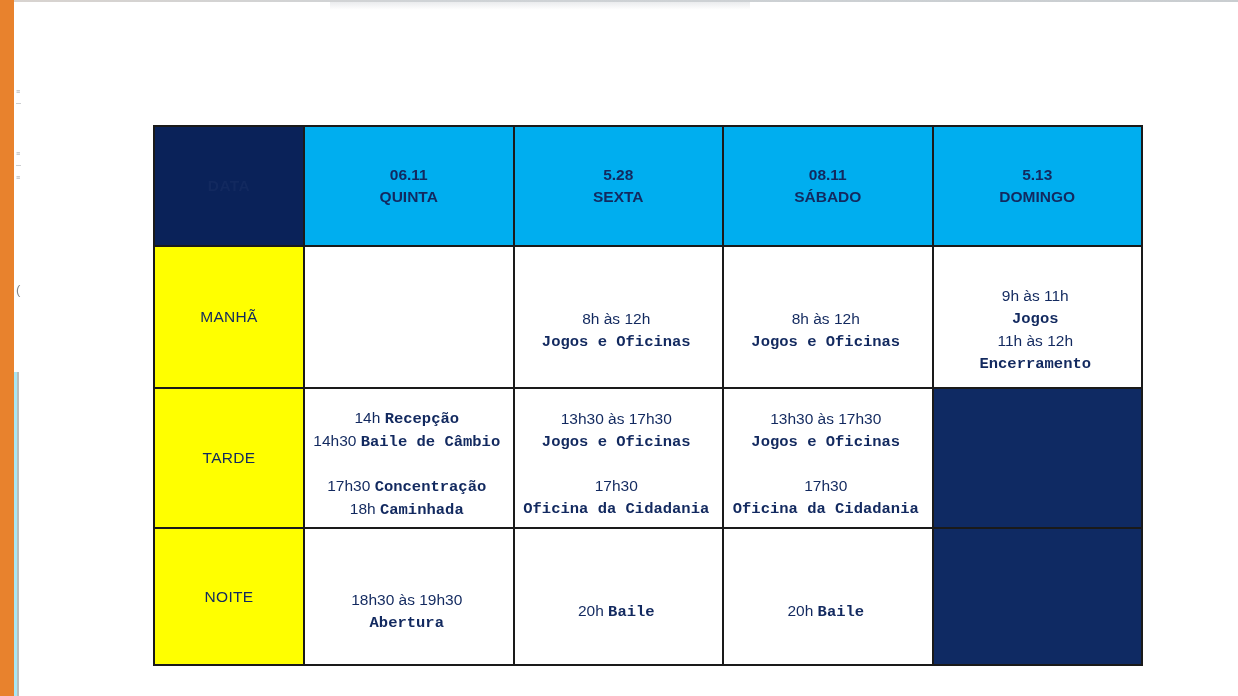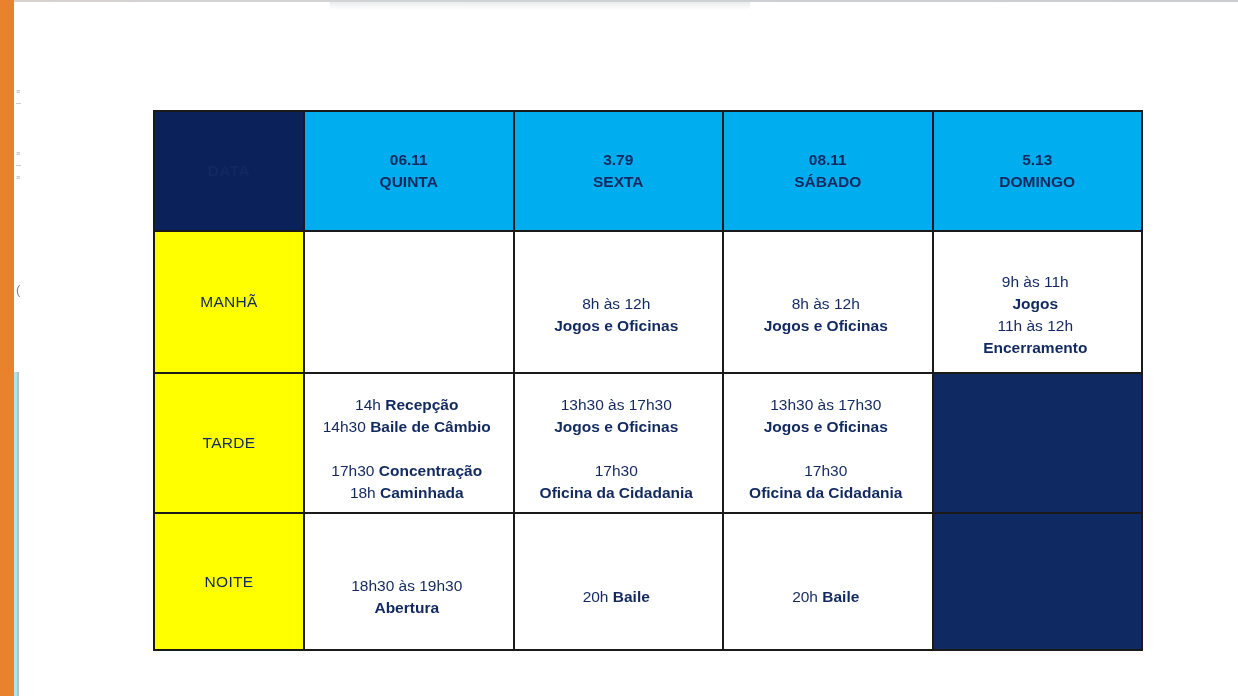--- a/index.html
+++ b/index.html
@@ -72,21 +72,21 @@
     font-size: 35px;
     font-weight: bold;
     color: #0f2864;
     letter-spacing: 0.6px;
   }
 
   
   #schedule-table {
     position: absolute;
     left: 153px;
-    top: 110px;
+    top: 125px;
     width: 988px;
     border-collapse: collapse;
     table-layout: fixed;
   }
   #schedule-table td, #schedule-table th {
     border: 2px solid #1a1a1a;
     padding: 0;
     vertical-align: middle;
     text-align: center;
     color: #12295f;
@@ -142,21 +142,21 @@
     padding-top: 26px;
     padding-left: 0;
     padding-right: 4px;
   }
   tr.row-tarde .slot-inner { padding-top: 12px; text-align: center; }
   tr.row-noite .slot-inner { padding-top: 30px; }
 
   .line { white-space: nowrap; }
   .line.gap { height: 22px; }
   .t-time { font-weight: normal; }
-  .t-act  { font-weight: bold; }
+  .t-act  { font-weight: bold; font-family: Liberation Mono, monospace; }
 </style>
 </head>
 <body>
 
 <div id="slide-canvas">
 
   <div id="top-edge-rule"></div>
   <div id="top-edge-shadow"></div>
   <div id="left-orange-stripe"></div>
   <div id="left-cyan-stripe"></div>
@@ -179,21 +179,21 @@
       <col class="c-day">
     </colgroup>
     <thead>
       <tr class="head-row">
         <th class="head-data">DATA</th>
         <th class="head-day">
           <div>06.11</div>
           <div>QUINTA</div>
         </th>
         <th class="head-day">
-          <div>3.79</div>
+          <div>5.28</div>
           <div>SEXTA</div>
         </th>
         <th class="head-day">
           <div>08.11</div>
           <div>SÁBADO</div>
         </th>
         <th class="head-day">
           <div>5.13</div>
           <div>DOMINGO</div>
         </th>

